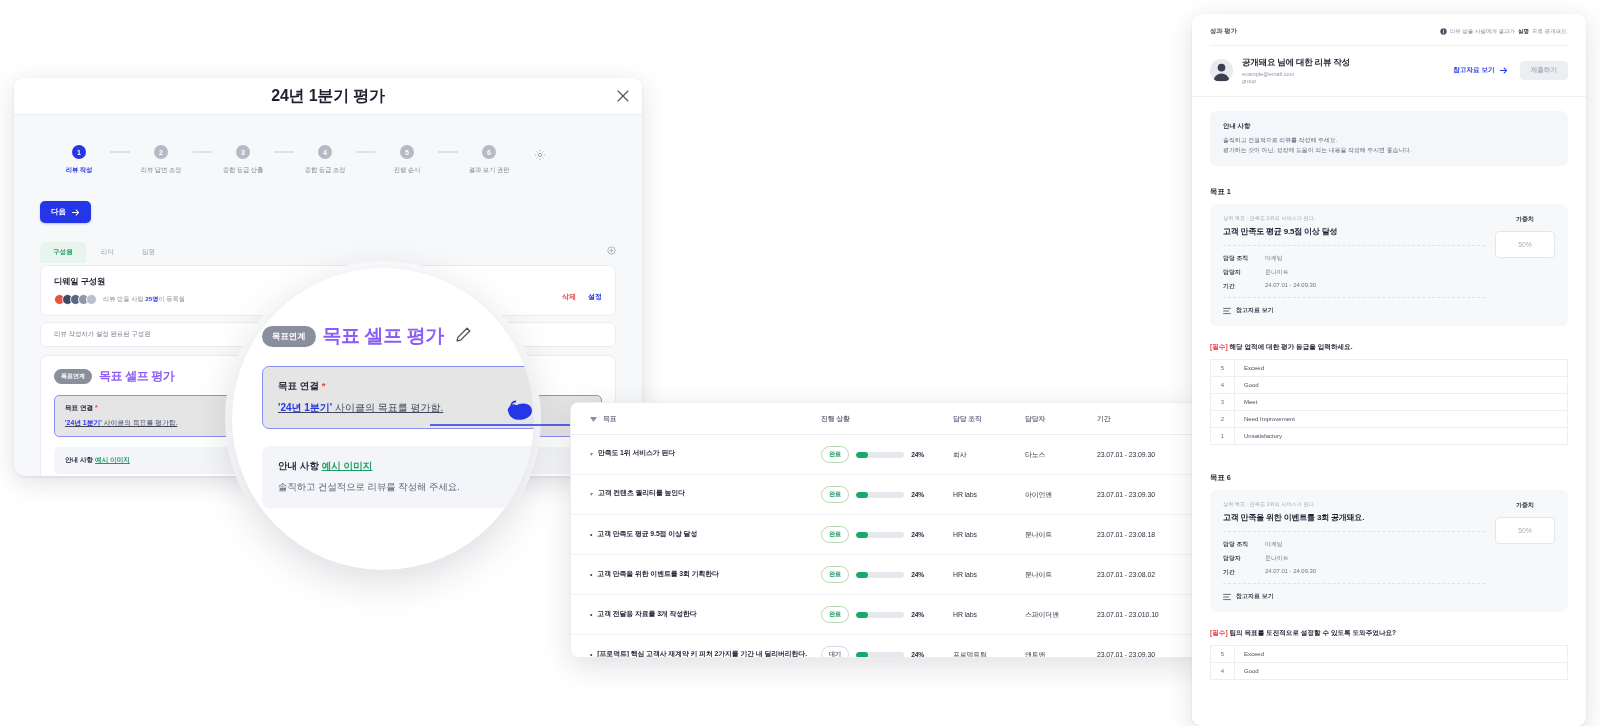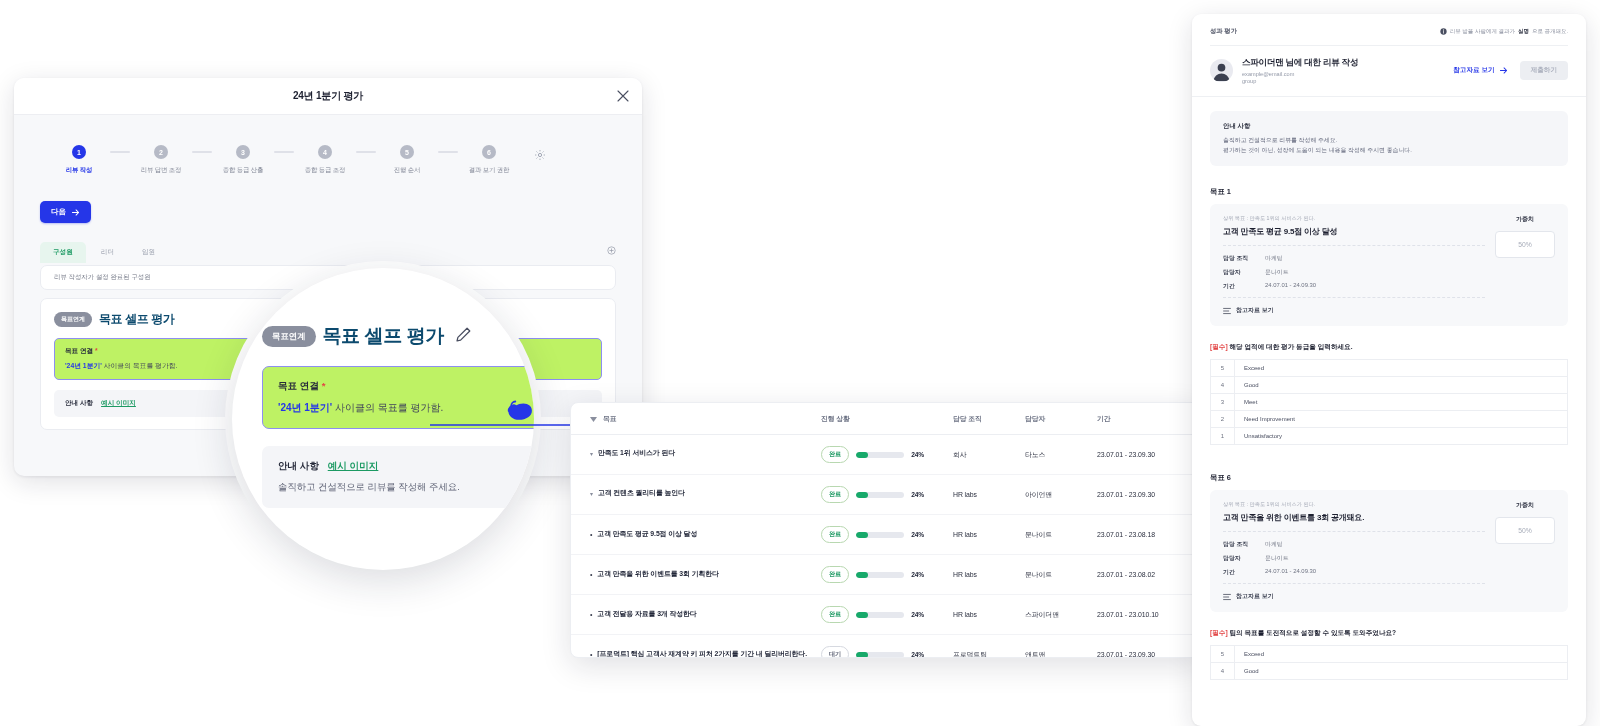--- a/index.html
+++ b/index.html
@@ -16,21 +16,21 @@
   .left-modal {
     position: absolute; left: 14px; top: 78px; width: 628px; height: 398px;
     background: #f7f8fa; border-radius: 10px;
     box-shadow: 0 6px 26px rgba(20,25,45,.13), 0 1px 3px rgba(20,25,45,.08);
     overflow: hidden;
   }
   .lm-header {
     height: 37px; background:#fff; border-bottom:1px solid #edeef2;
     display:flex; align-items:center; justify-content:center; position:relative;
   }
-  .lm-title { font-size: 10px; font-weight: 700; color:#1d2030; letter-spacing:-.2px; }
+  .lm-title { font-size: 16px; font-weight: 700; color:#1d2030; letter-spacing:-.2px; }
   .lm-close {
     position:absolute; right:12px; top:50%; transform:translateY(-50%);
     width:14px; height:14px; cursor:pointer;
   }
   .lm-close svg { display:block; }
   .lm-body { padding: 18px 26px 0 26px; }
 
   
   .stepper { display:flex; align-items:flex-start; padding-left:8px; padding-top:12px; }
   .step { display:flex; flex-direction:column; align-items:center; width:62px; }
@@ -82,32 +82,32 @@
   .ml-card.slim { padding:7px 13px; font-size:6.4px; color:#6d7281; }
 
   .goal-card {
     background:#fff; border:1px solid #eaecf1; border-radius:7px; padding:12px 13px; margin-top:8px;
   }
   .chip-gray {
     background:#8a8f9e; color:#fff; font-size:6px; font-weight:700; padding:3px 7px;
     border-radius:9px; display:inline-block;
   }
   .goal-head { display:flex; align-items:center; gap:7px; }
-  .goal-head .gh-t { font-size:12px; font-weight:700; color:#0c4a6e; letter-spacing:-.4px; }
+  .goal-head .gh-t { font-size:12px; font-weight:700; color:#8b5cf6; letter-spacing:-.4px; }
   .link-box {
-    margin-top:10px; border:1.3px solid #8d8ff0; background:#bef264; border-radius:5px;
+    margin-top:10px; border:1.3px solid #8d8ff0; background:#e5e5e5; border-radius:5px;
     padding:8px 10px;
   }
   .lb-l { font-size:6.6px; font-weight:700; color:#262a3a; }
   .lb-l .req { color:#e24545; }
-  .lb-v { margin-top:5px; font-size:6.8px; color:#40455a; }
+  .lb-v { margin-top:5px; font-size:6.8px; color:#40455a;text-decoration:underline; }
   .lb-v b { color:#2536e8; }
   .notice-box { margin-top:10px; background:#f4f5f8; border-radius:5px; padding:9px 11px; }
   .nb-h { font-size:6.6px; font-weight:700; color:#262a3a; }
-  .nb-h a { color:#1c9a63; text-decoration:underline; margin-left:6px; font-weight:700;}
+  .nb-h a { color:#1c9a63; text-decoration:underline; font-weight:700;}
   .nb-b { margin-top:5px; font-size:6.4px; color:#5e6375; }
 
   
   .lens {
     position:absolute; left:232px; top:268px; width:302px; height:302px;
     border-radius:50%; background:#fff; overflow:hidden;
     box-shadow: 0 10px 40px rgba(25,30,55,.16), 0 0 0 7px #ffffff;
   }
   .lens-inner { position:absolute; left:30px; top:55px; width:300px; }
   .lens .goal-head .gh-t { font-size:19px; }
@@ -294,20 +294,38 @@
         </div>
         <div class="tab-plus">
           <svg width="9" height="9" viewBox="0 0 18 18" fill="none" stroke="#9399a8" stroke-width="1.4">
               <circle cx="9" cy="9" r="7.4"></circle>
               <path d="M9 5.7v6.6M5.7 9h6.6" stroke-linecap="round"></path>
             </svg>
         </div>
       </div>
 
       <div class="card-list">
+        <div class="ml-card">
+          <div class="c-title">디웨일 구성원</div>
+          <div class="avatars">
+            <span class="av a1"></span>
+            <span class="av a2"></span>
+            <span class="av a3"></span>
+            <span class="av a4"></span>
+            <span class="av a5"></span>
+            <span class="av-note">
+              <span>리뷰 받을 사람</span>
+              <b>25명</b><span>이 등록됨</span>
+            </span>
+          </div>
+          <div class="c-actions">
+            <span class="c-del">삭제</span>
+            <span class="c-set">설정</span>
+          </div>
+        </div>
         <div class="ml-card slim">리뷰 작성자가 설정 완료된 구성원</div>
       </div>
 
       <div class="goal-card">
         <div class="goal-head">
           <span class="chip-gray">목표연계</span>
           <span class="gh-t">목표 셀프 평가</span>
         </div>
         <div class="link-box">
           <div class="lb-l">
@@ -556,21 +574,21 @@
       <div class="rp-div"></div>
 
       <div class="rp-person">
         <div class="rp-avatar">
           <svg width="23" height="23" viewBox="0 0 24 24">
               <circle cx="12" cy="9" r="4" fill="#3b4050"></circle>
               <path d="M3.5 23c.6-5 4.3-8 8.5-8s7.9 3 8.5 8z" fill="#3b4050"></path>
             </svg>
         </div>
         <div>
-          <div class="rp-name">스파이더맨 님에 대한 리뷰 작성</div>
+          <div class="rp-name">공개돼요 님에 대한 리뷰 작성</div>
           <div class="rp-mail">example@email.com</div>
           <div class="rp-group">group</div>
         </div>
         <div class="rp-actions">
           <div class="rp-ref">
             <span>참고자료 보기</span>
             <svg width="9" height="9" viewBox="0 0 16 16" fill="none" stroke="#2536e8" stroke-width="1.8" stroke-linecap="round" stroke-linejoin="round">
                 <path d="M2.5 8h11M9 3.5 13.5 8 9 12.5"></path>
               </svg>
           </div>

